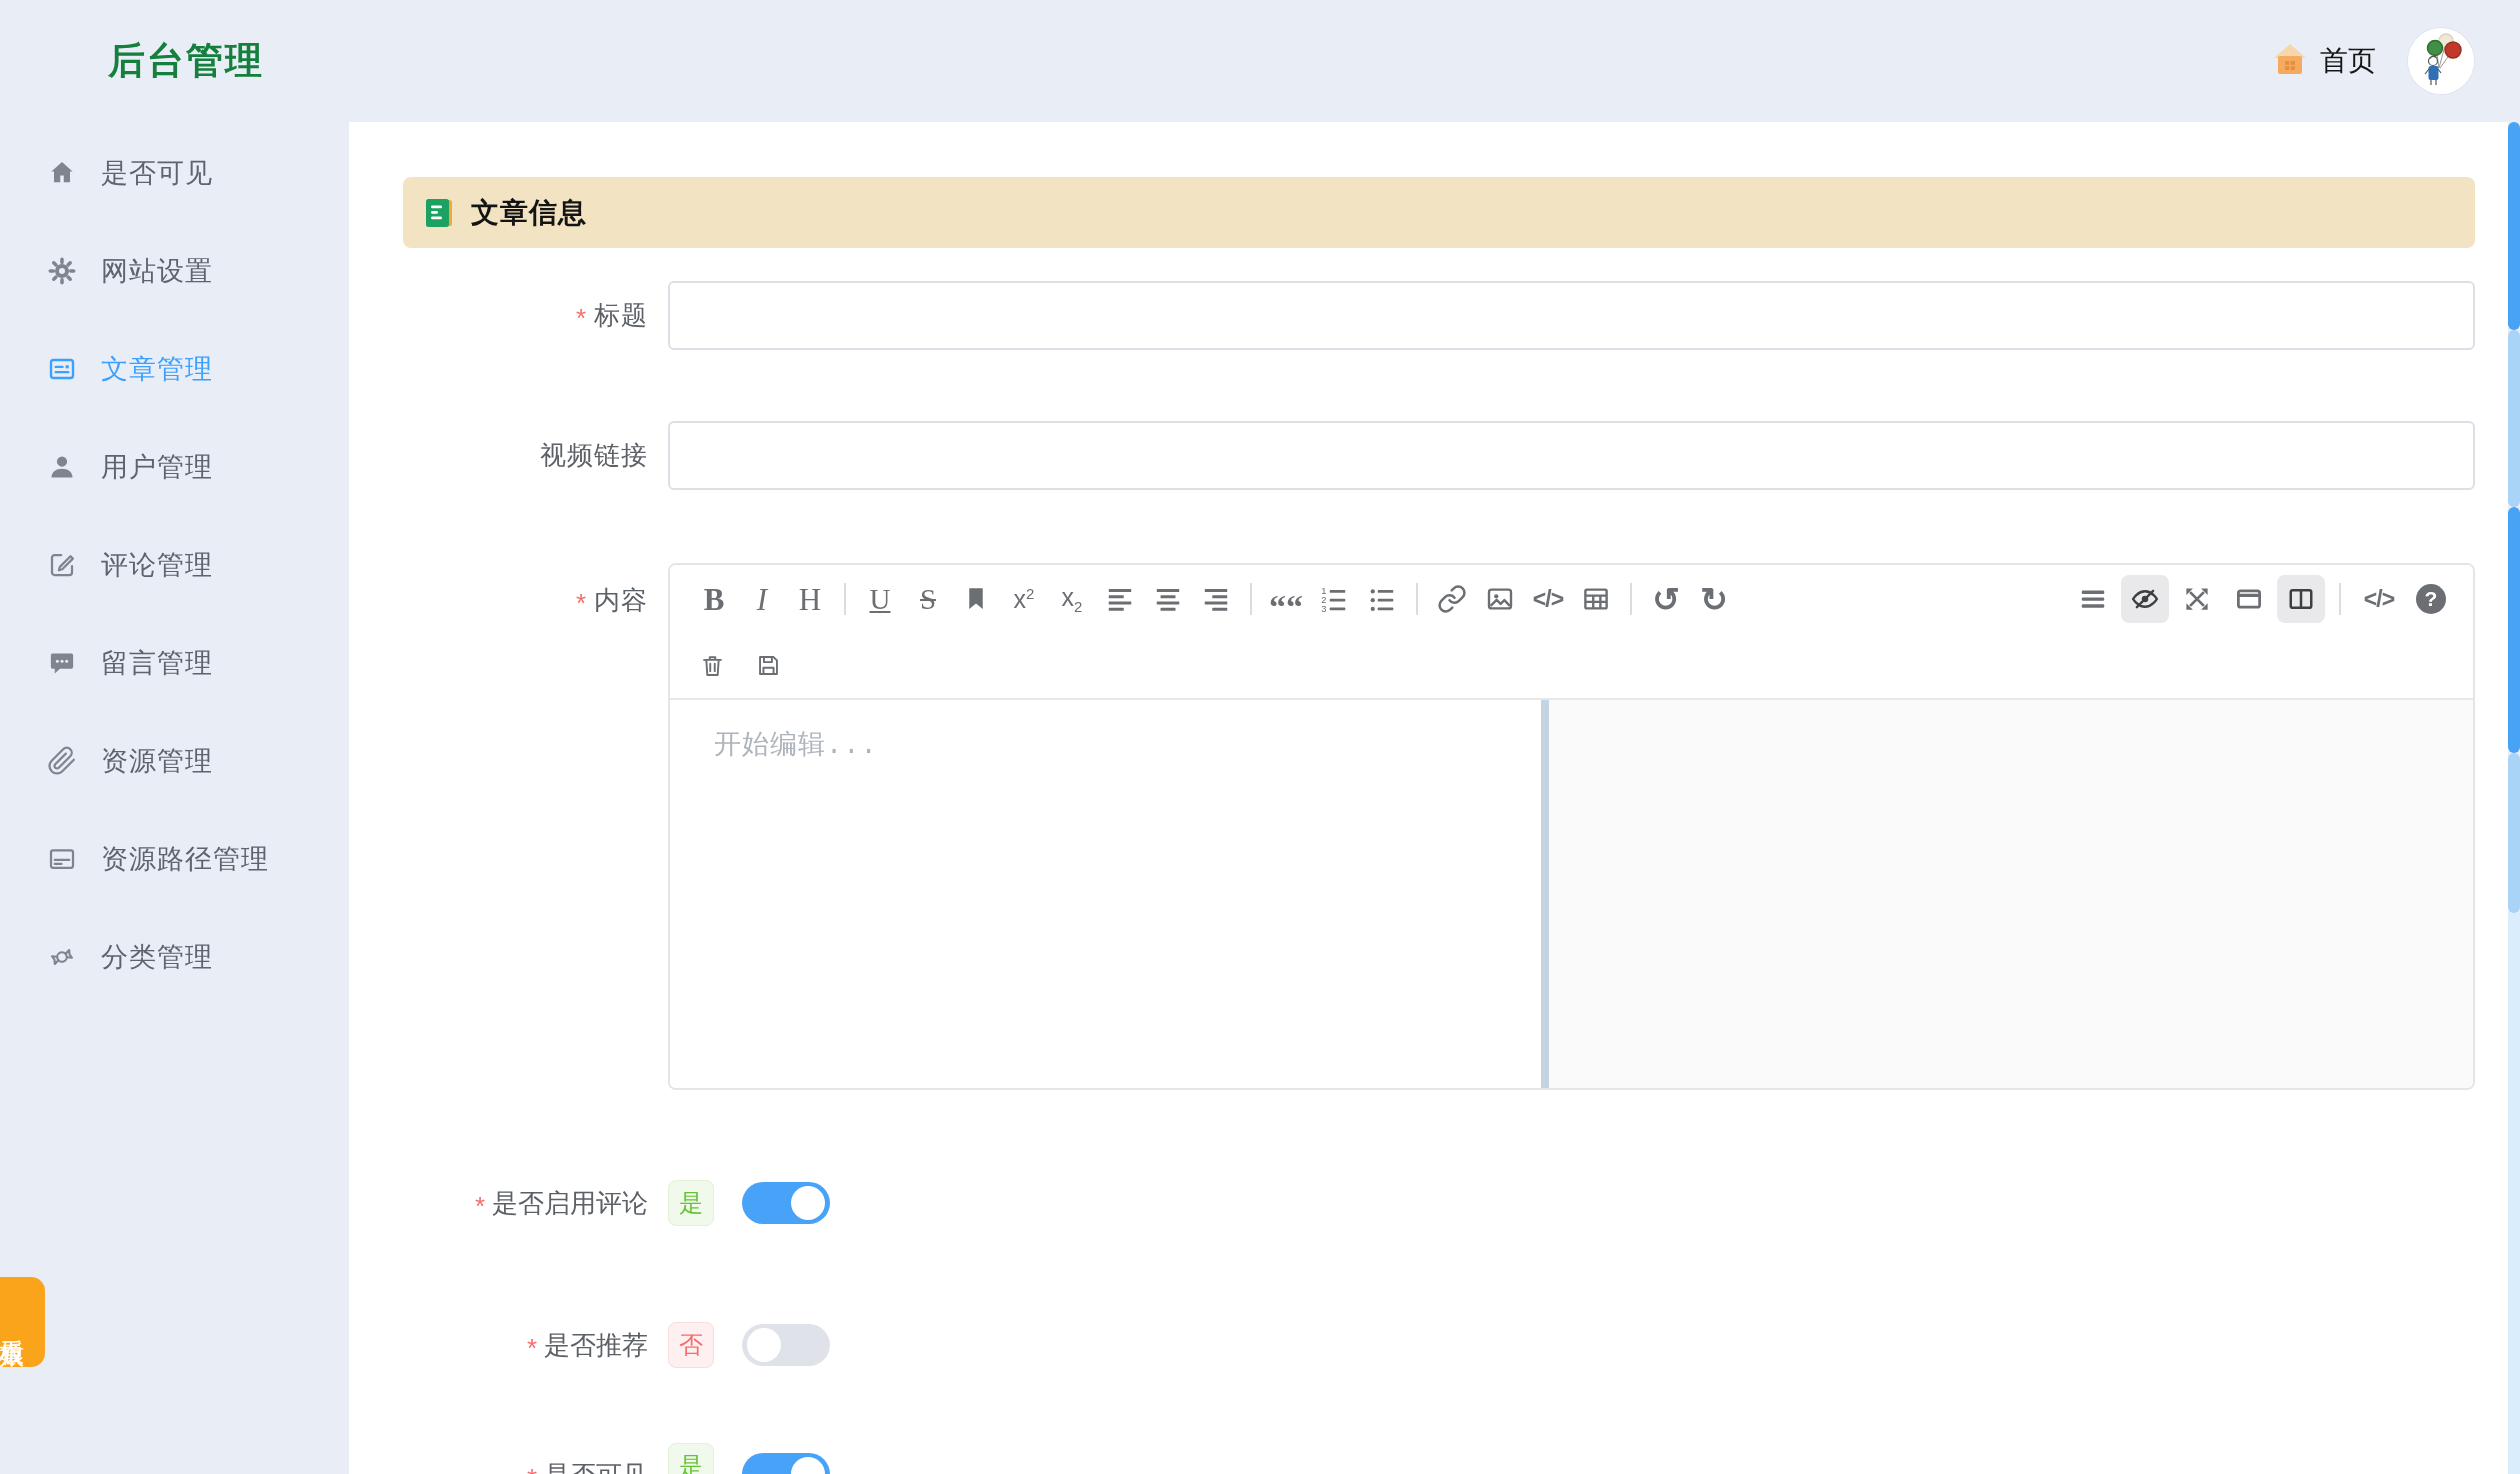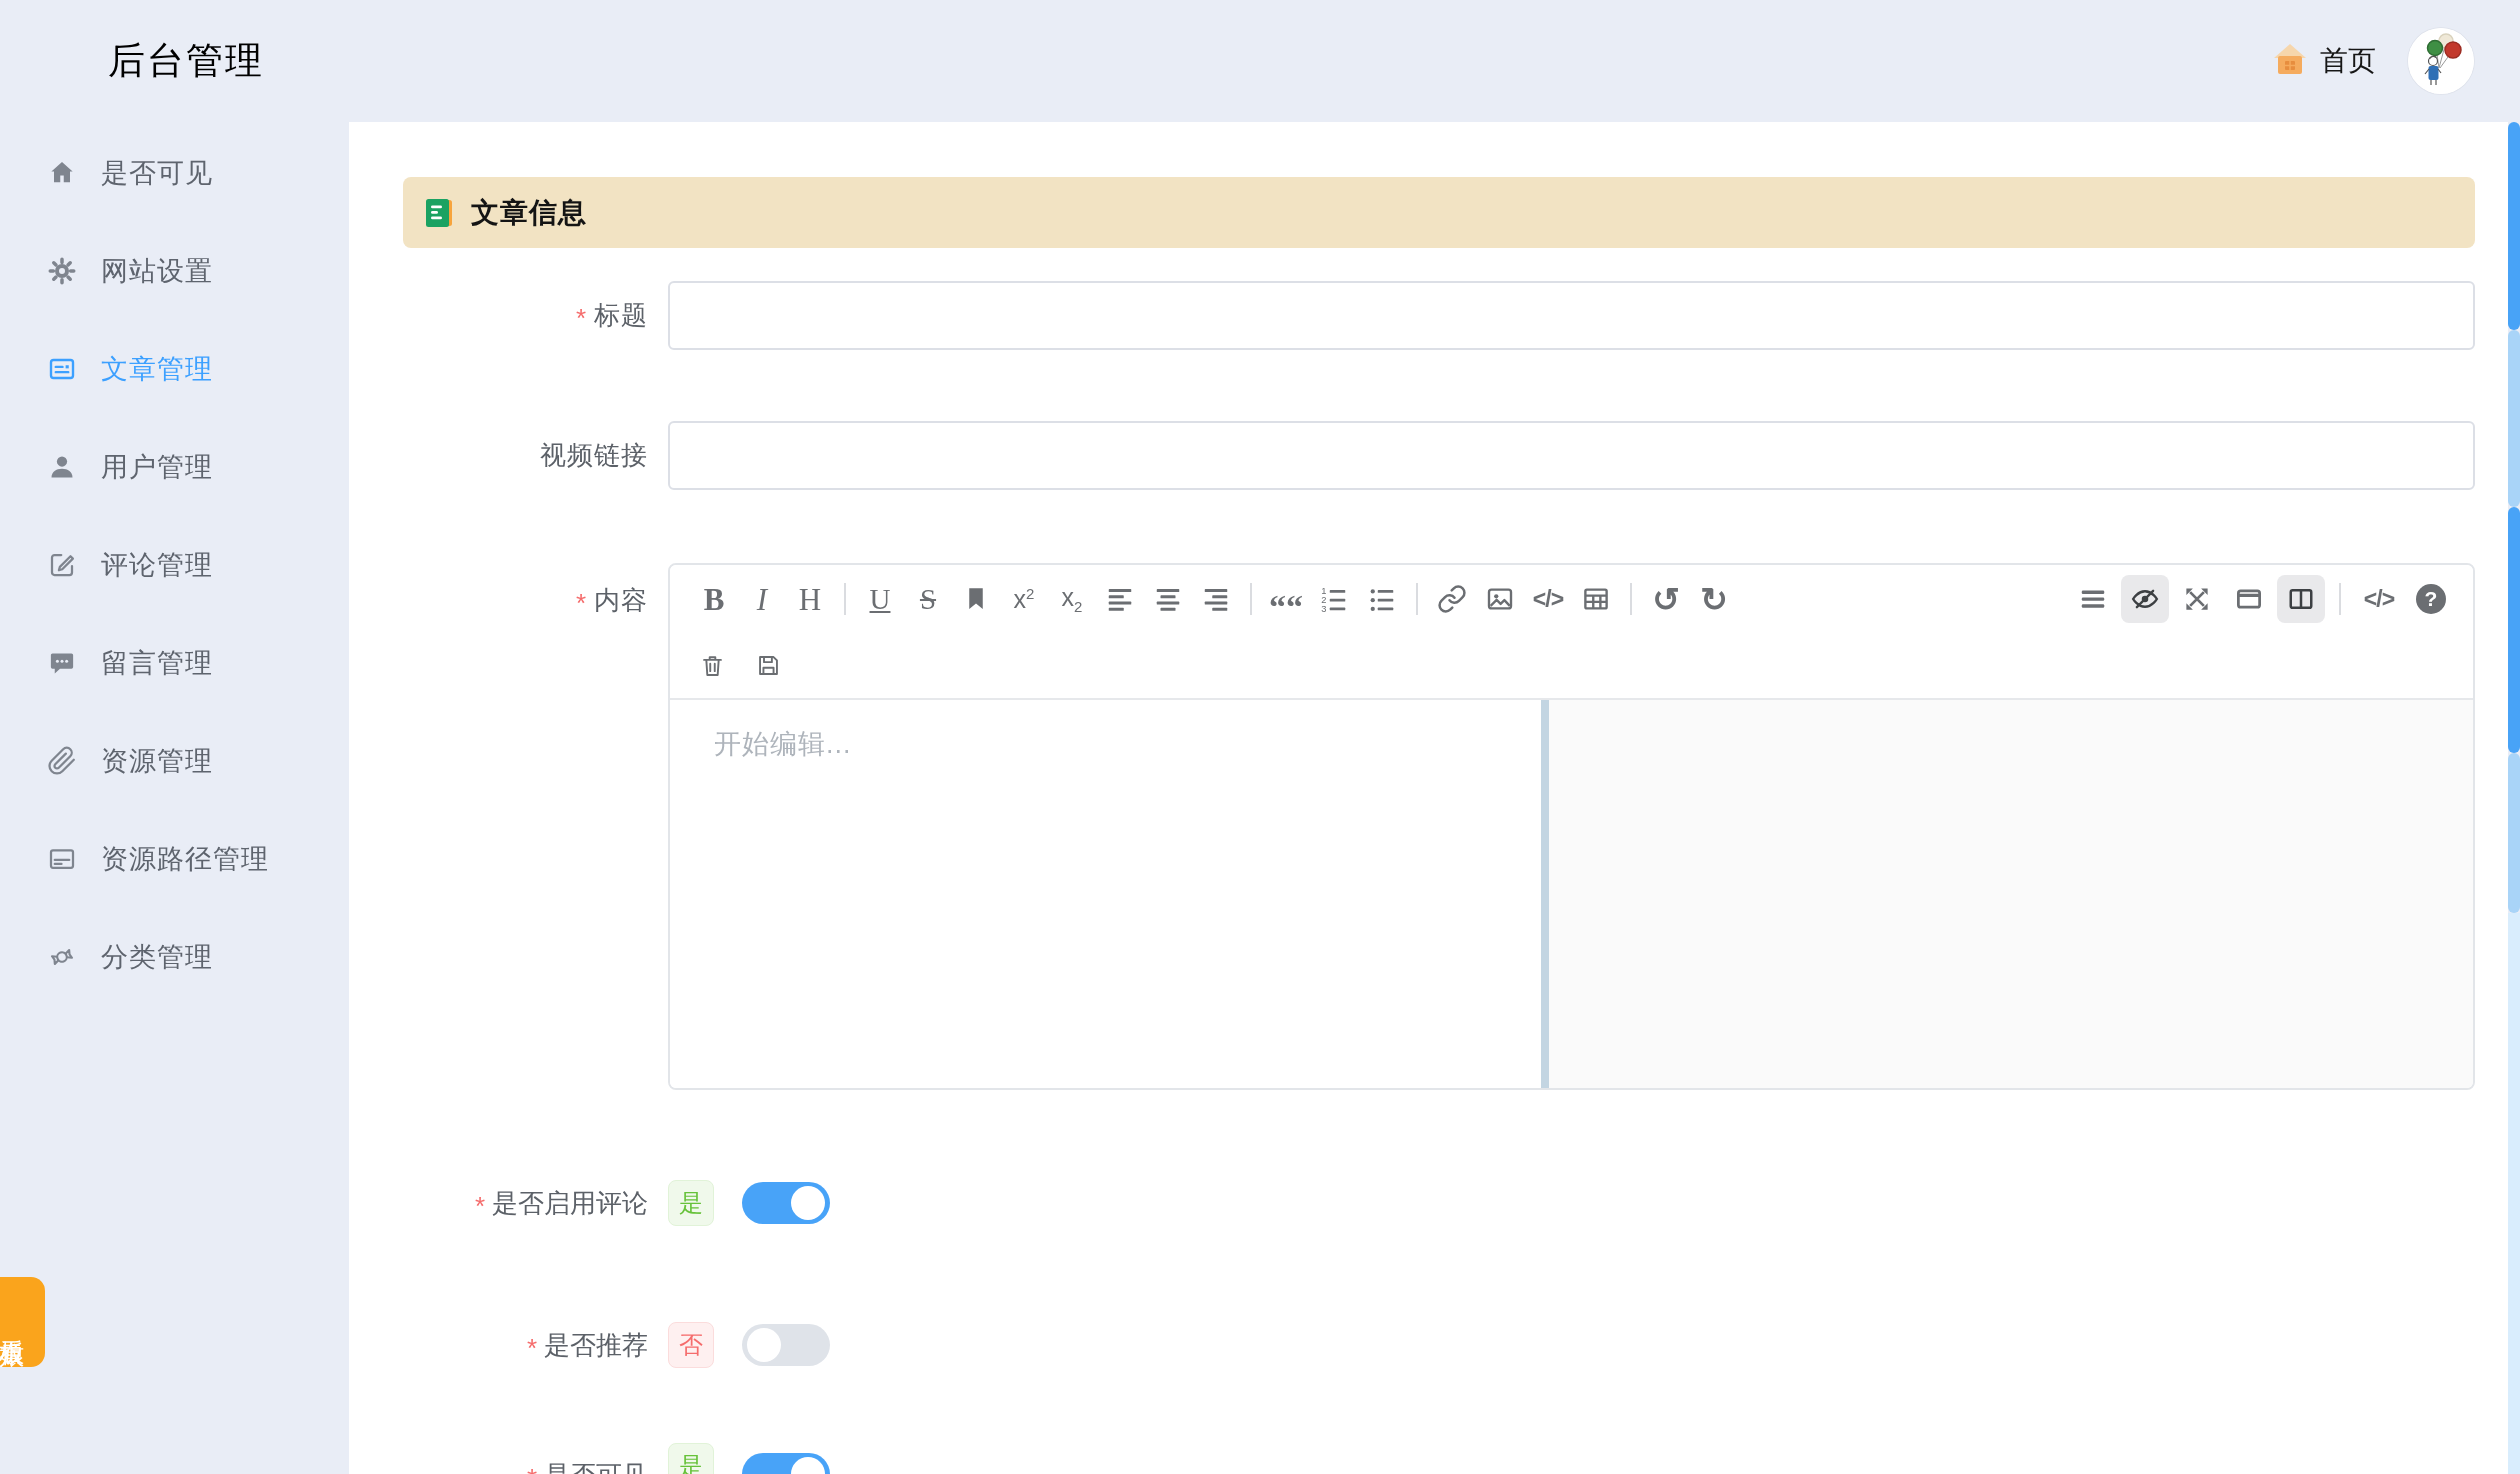--- a/index.html
+++ b/index.html
@@ -7,21 +7,21 @@
   body {
     position:relative;
     background:#e9edf6;
     font-family:"Liberation Sans", sans-serif;
     color:#303133;
   }
 
   
   .app-title {
     position:absolute; left:108px; top:36px;
-    font-size:37px; font-weight:normal; color:#000000; letter-spacing:2px;
+    font-size:37px; font-weight:bold; color:#15803d; letter-spacing:2px;
   }
   .header-right {
     position:absolute; top:0; right:46px; height:122px;
     display:flex; align-items:center; gap:32px;
   }
   .home-link { display:flex; align-items:center; gap:12px; cursor:pointer; }
   .home-link .txt { font-size:28px; color:#161616; }
   .avatar {
     width:66px; height:66px; border-radius:50%;
     background:#ffffff; overflow:hidden; box-shadow:0 0 0 1px rgba(0,0,0,0.04);
@@ -103,21 +103,21 @@
   .tb-x sup, .tb-x sub { font-size:15px; }
   .tb-quote { font-size:34px; line-height:0.4; position:relative; top:8px; font-family:"Liberation Serif",serif; font-weight:bold; }
   .tb-arrow { font-size:33px; line-height:1; font-weight:bold; }
   .tb-code { font-size:23px; font-weight:bold; letter-spacing:-1px; }
   .help-circle {
     width:30px; height:30px; border-radius:50%; background:#6b6e72;
     color:#fff; font-size:21px; font-weight:bold;
     display:flex; align-items:center; justify-content:center;
   }
   .ed-body { display:flex; height:388px; }
-  .ed-write { width:871px; background:#fff; padding:26px 0 0 44px; }
+  .ed-write { width:871px; background:#fff; padding:26px 0 0 44px;font-family:Liberation Mono, monospace; }
   .ed-split { width:8px; background:#c3d5e2; }
   .ed-preview { flex:1; background:#fafafa; }
   .ed-placeholder { font-size:27px; color:#aeb4bb; letter-spacing:1px; }
 
   
   .t-label {
     position:absolute; left:54px; width:245px; height:46px;
     display:flex; align-items:center; justify-content:flex-end;
     font-size:26px; color:#5c6168; white-space:nowrap;
   }

